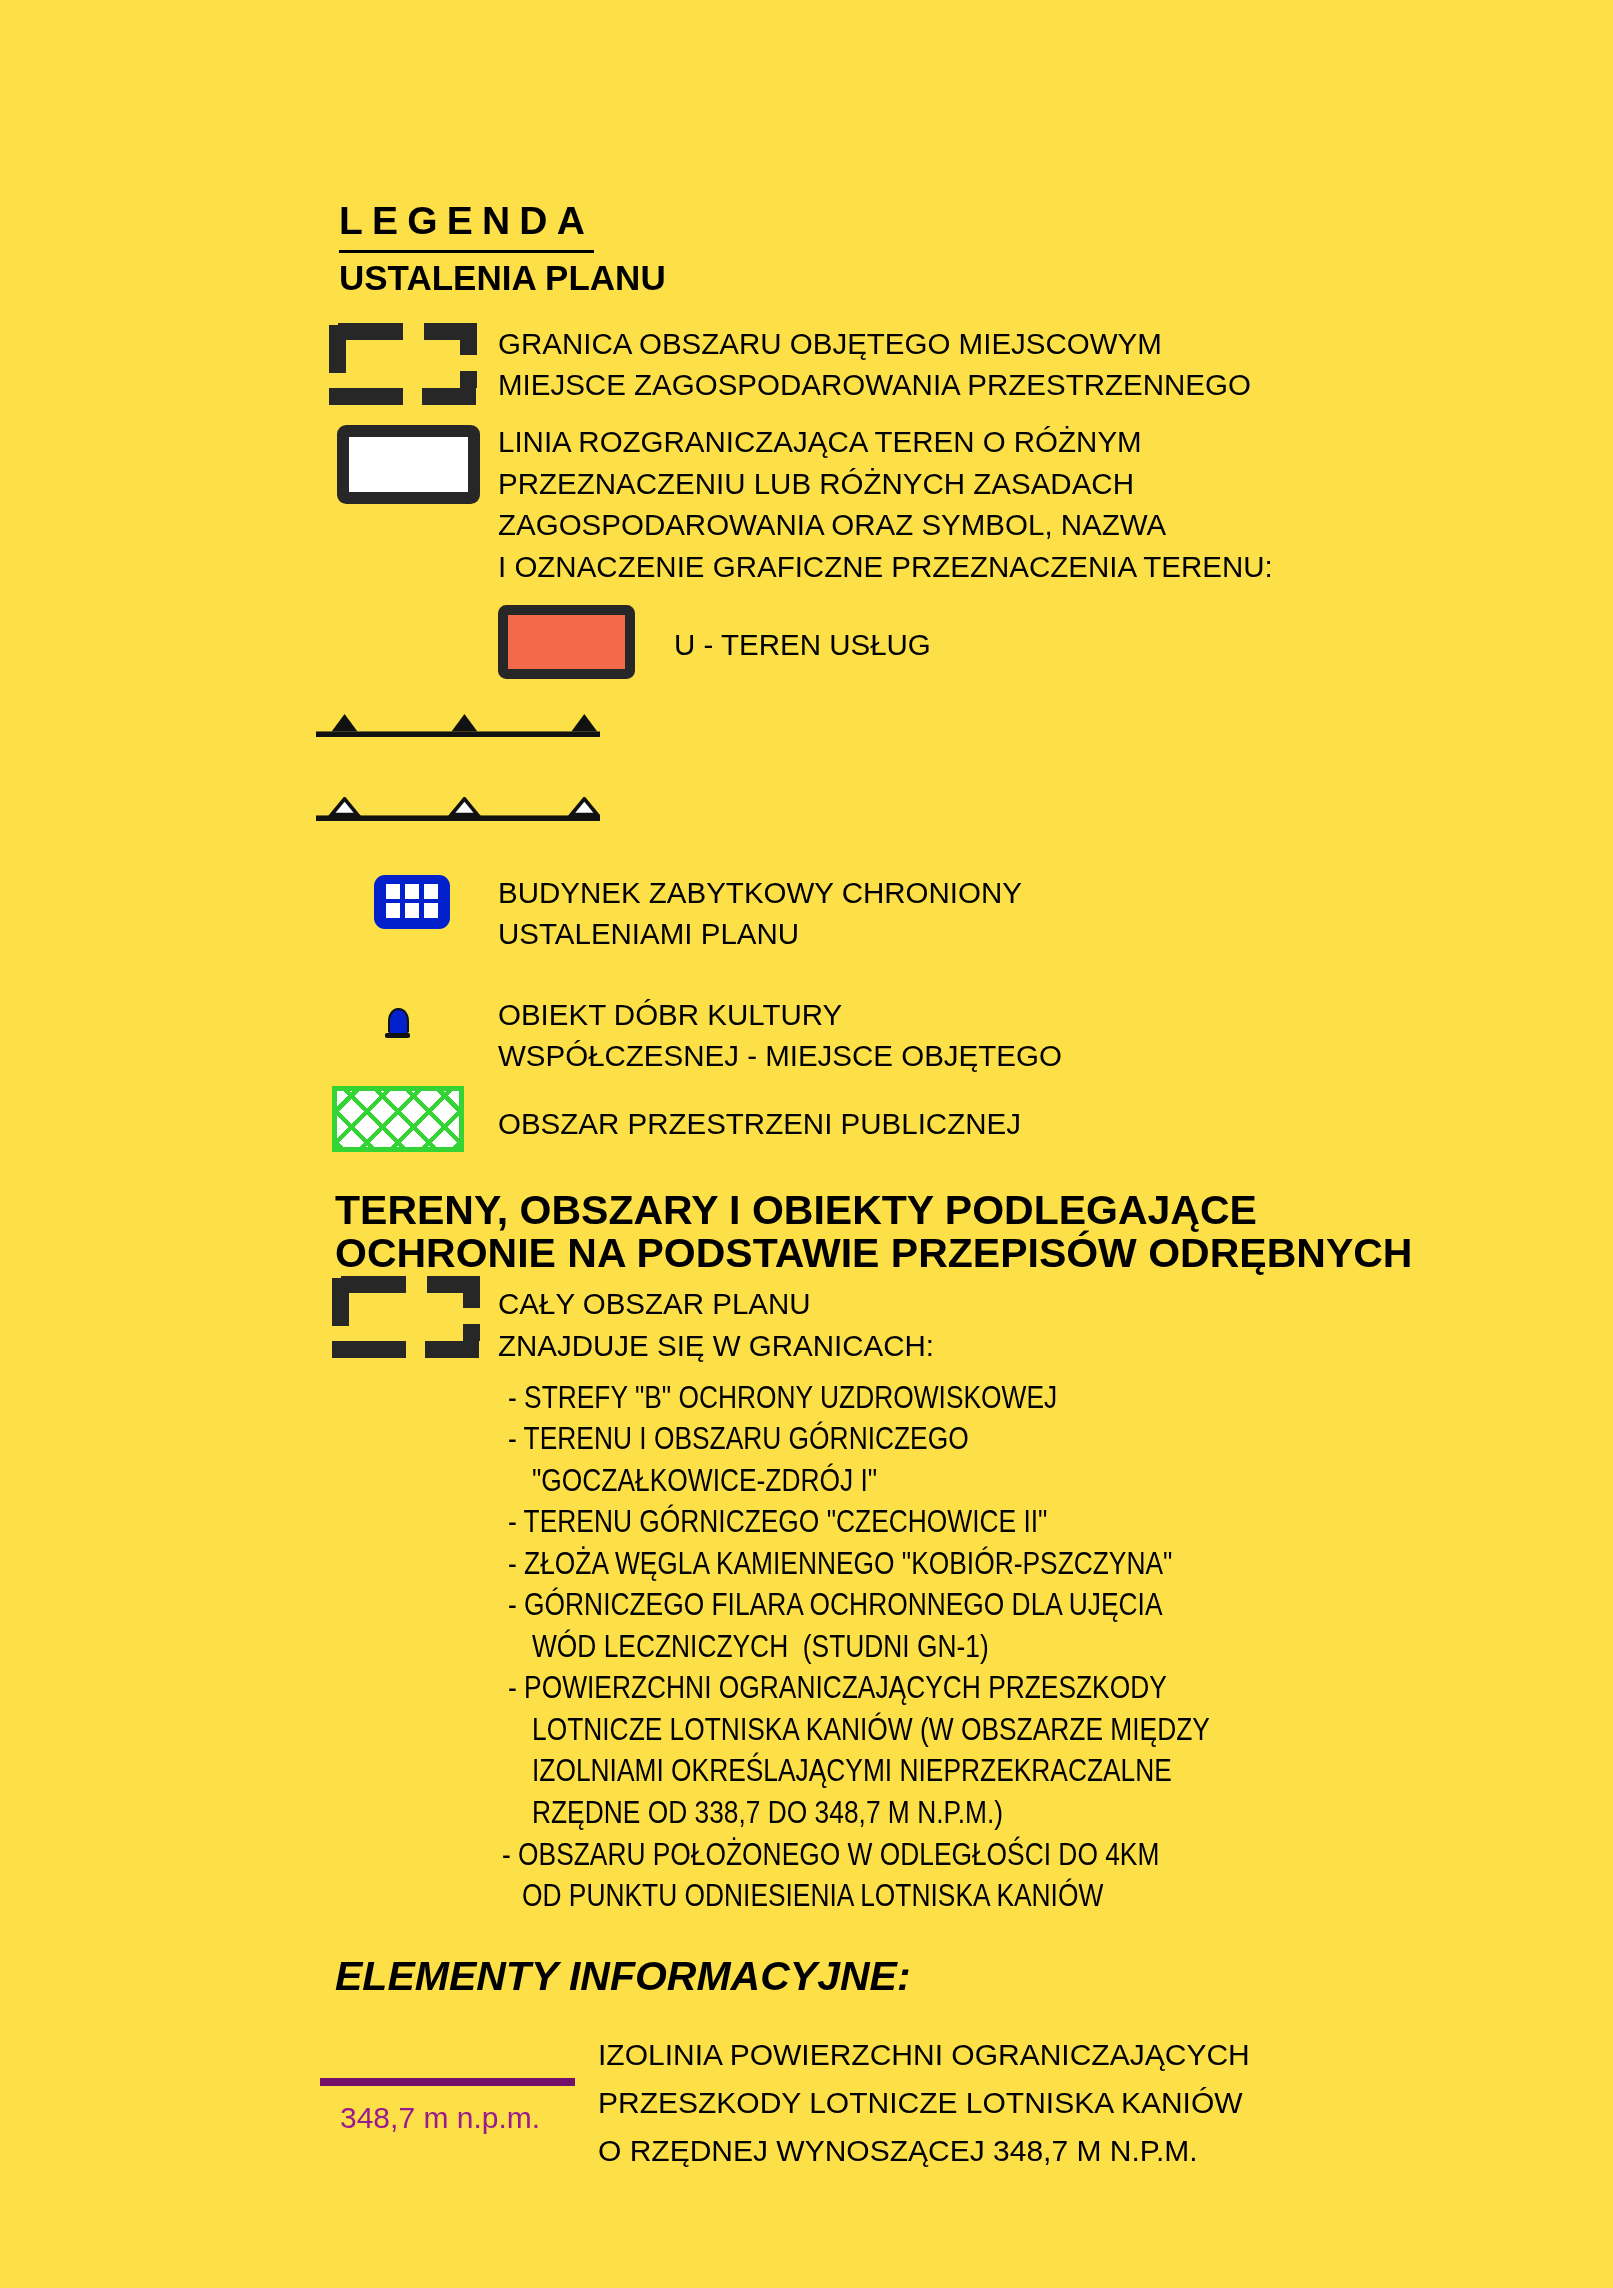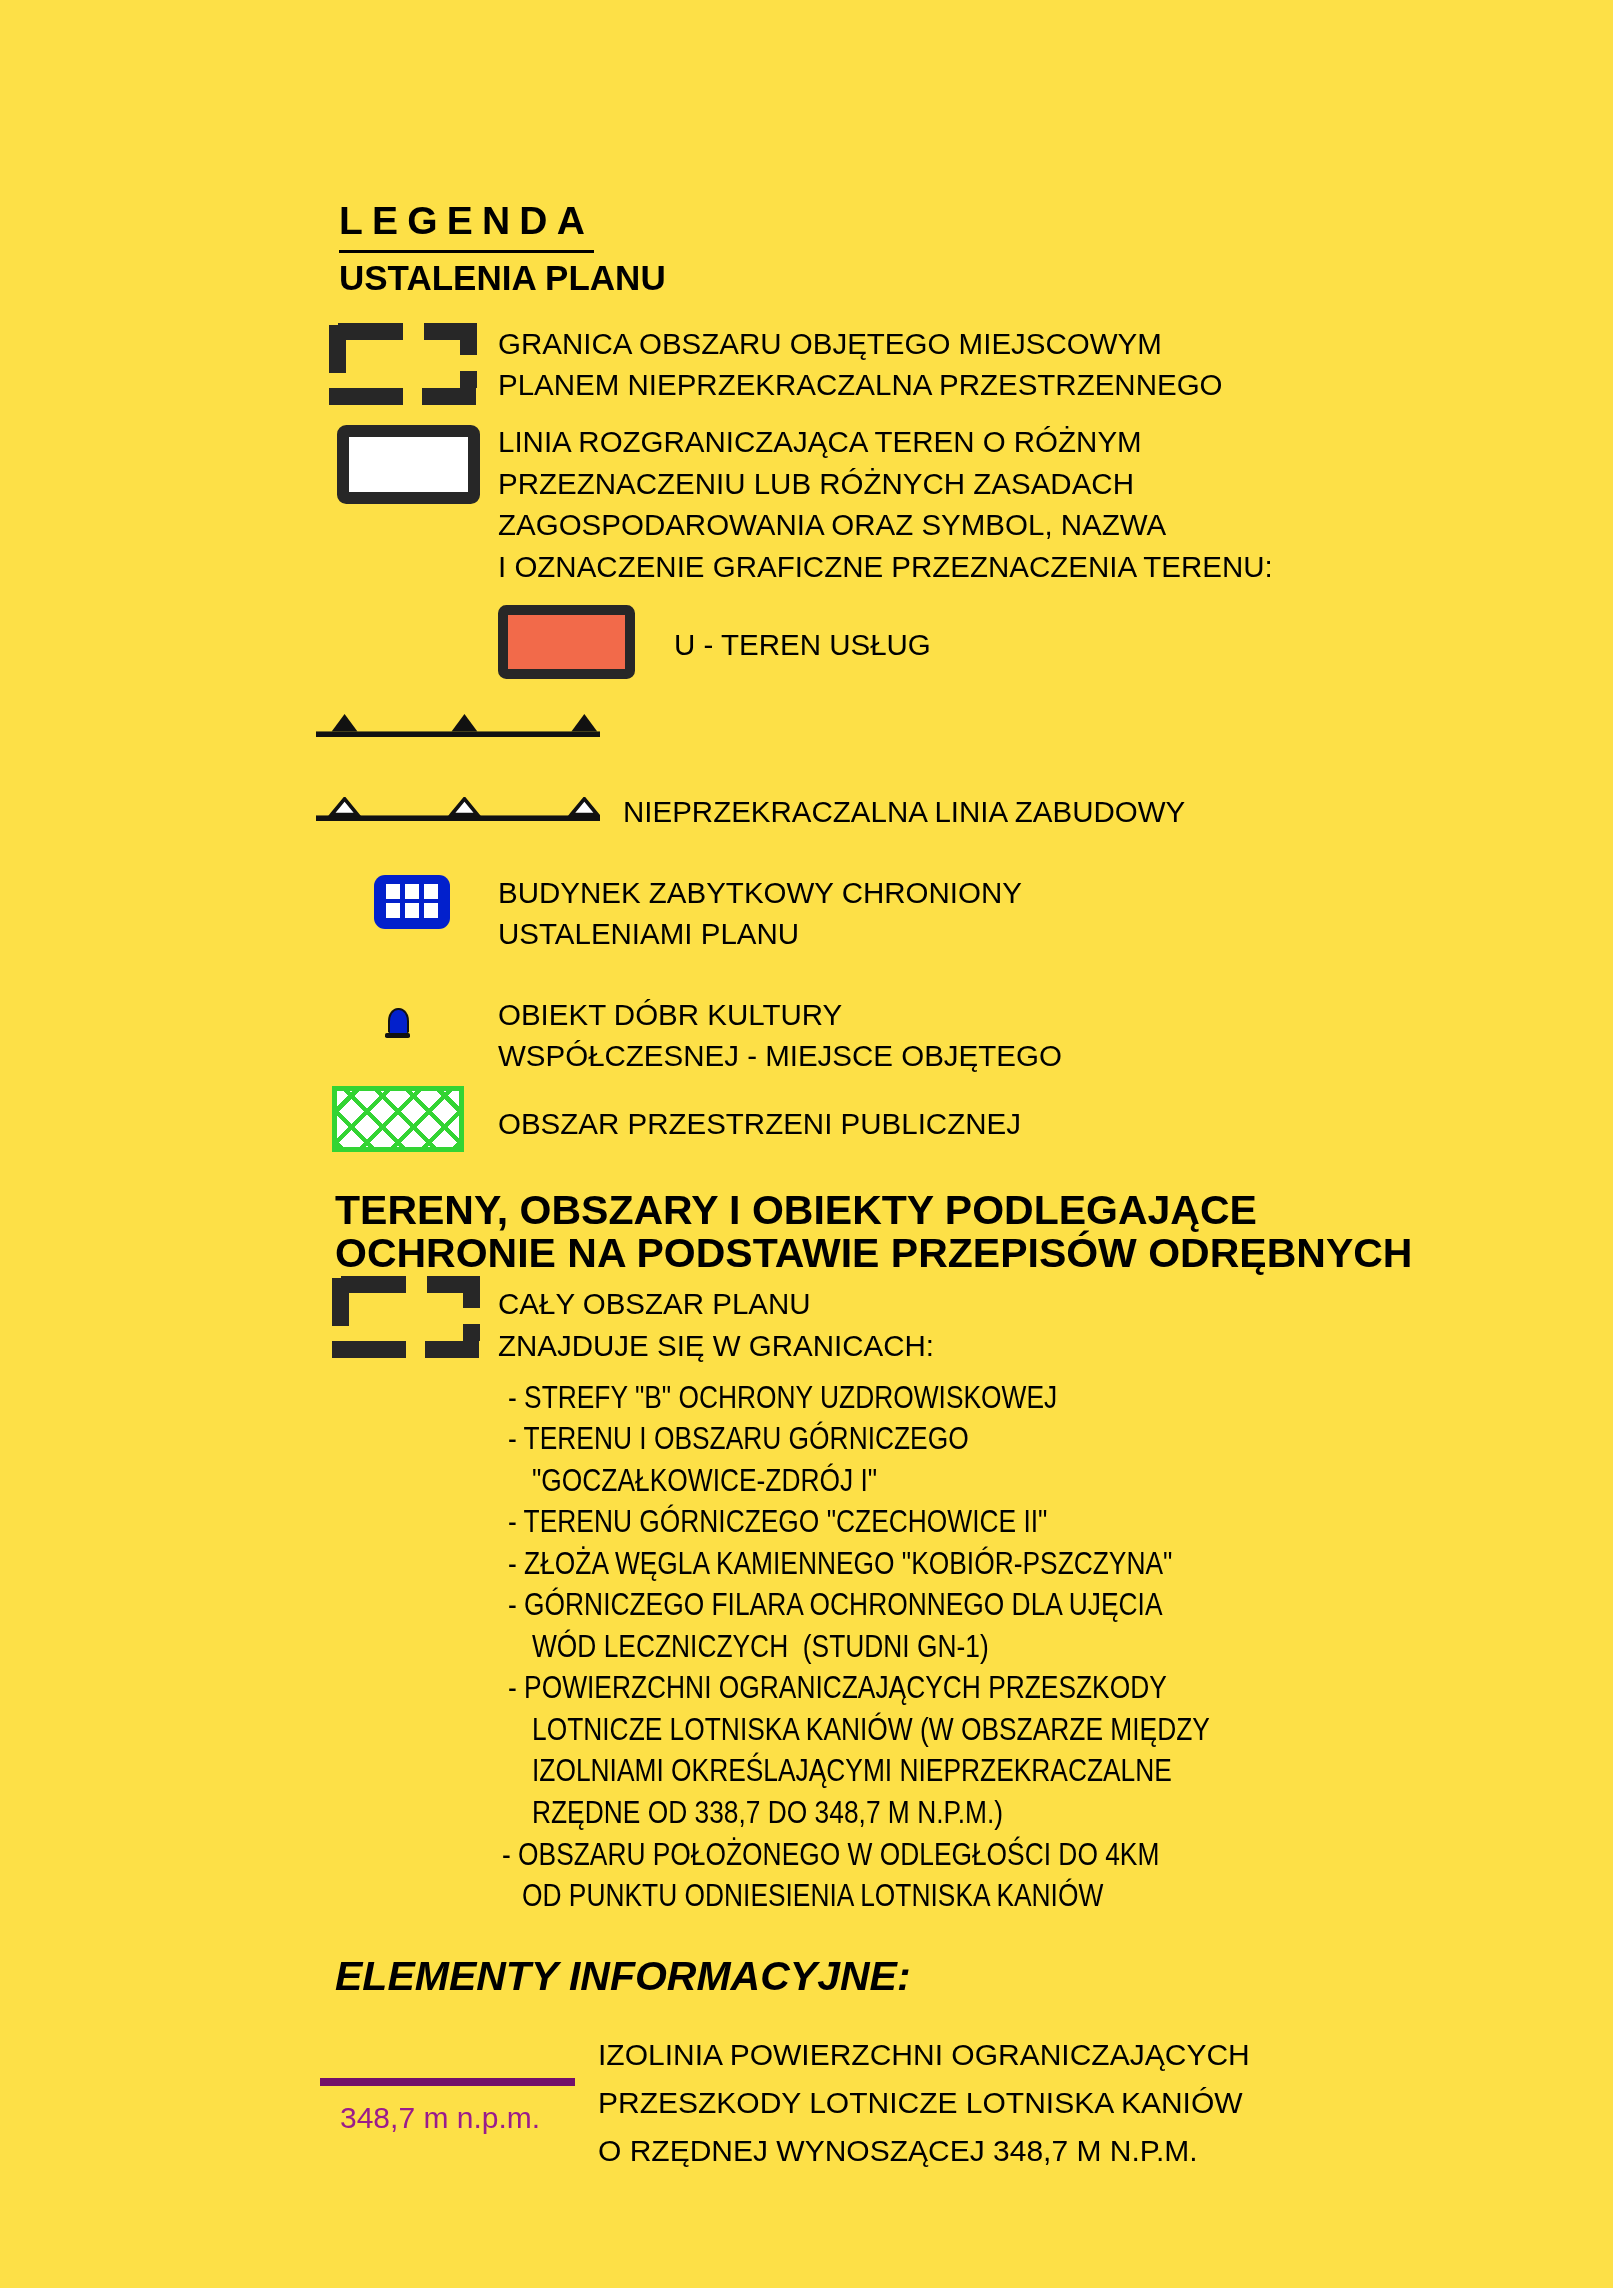--- a/index.html
+++ b/index.html
@@ -66,21 +66,21 @@
   <div class="corner-sym" style="left:329px;top:323px">
     <i class="b" style="left:9.2px;top:0;width:65px;height:16.6px"></i>
     <i class="b" style="left:0;top:1.8px;width:16.6px;height:48px"></i>
     <i class="b" style="left:95px;top:0;width:53px;height:16.6px"></i>
     <i class="b" style="left:131px;top:12px;width:16.6px;height:20px"></i>
     <i class="b" style="left:0;top:65px;width:74px;height:16.6px"></i>
     <i class="b" style="left:93px;top:65px;width:54px;height:16.6px"></i>
     <i class="b" style="left:131px;top:48px;width:16.6px;height:16.6px"></i>
   </div>
   <span class="t" style="left:498px;top:328px">GRANICA OBSZARU OBJĘTEGO MIEJSCOWYM</span>
-  <span class="t" style="left:498px;top:369px">PLANEM NIEPRZEKRACZALNA PRZESTRZENNEGO</span>
+  <span class="t" style="left:498px;top:369px">MIEJSCE ZAGOSPODAROWANIA PRZESTRZENNEGO</span>
 
   <div class="rect-sym" style="left:337px;top:425px;width:143px;height:79px"></div>
   <span class="t" style="left:498px;top:426px">LINIA ROZGRANICZAJĄCA TEREN O RÓŻNYM</span>
   <span class="t" style="left:498px;top:468px">PRZEZNACZENIU LUB RÓŻNYCH ZASADACH</span>
   <span class="t" style="left:498px;top:509px">ZAGOSPODAROWANIA ORAZ SYMBOL, NAZWA</span>
   <span class="t" style="left:498px;top:551px">I OZNACZENIE GRAFICZNE PRZEZNACZENIA TERENU:</span>
 
   <div class="service-sym" style="left:498px;top:605px;width:137px;height:74px"></div>
   <span class="t" style="left:674px;top:629px">U - TEREN USŁUG</span>
 
@@ -90,21 +90,20 @@
     <path d="M147 20 L161 1 L175 20 Z" fill="#111"></path>
     <path d="M277 20 L291 1 L305 20 Z" fill="#111"></path>
   </svg>
 
   <svg class="svg-sym" style="left:316px;top:797px" width="284" height="24" viewBox="0 0 308 26">
     <rect x="0" y="20" width="308" height="6" fill="#111"></rect>
     <path d="M17 19 L31 2 L45 19 Z" fill="#fff" stroke="#111" stroke-width="4"></path>
     <path d="M147 19 L161 2 L175 19 Z" fill="#fff" stroke="#111" stroke-width="4"></path>
     <path d="M277 19 L291 2 L305 19 Z" fill="#fff" stroke="#111" stroke-width="4"></path>
   </svg>
-  <span class="t" style="left:623px;top:796px">NIEPRZEKRACZALNA LINIA ZABUDOWY</span>
 
   <div class="bld-sym" style="left:374px;top:875px;width:76px;height:54px">
     <div class="cell"></div>
       <div class="cell"></div>
       <div class="cell"></div>
     <div class="cell"></div>
       <div class="cell"></div>
       <div class="cell"></div>
   </div>
   <span class="t" style="left:498px;top:877px">BUDYNEK ZABYTKOWY CHRONIONY</span>

